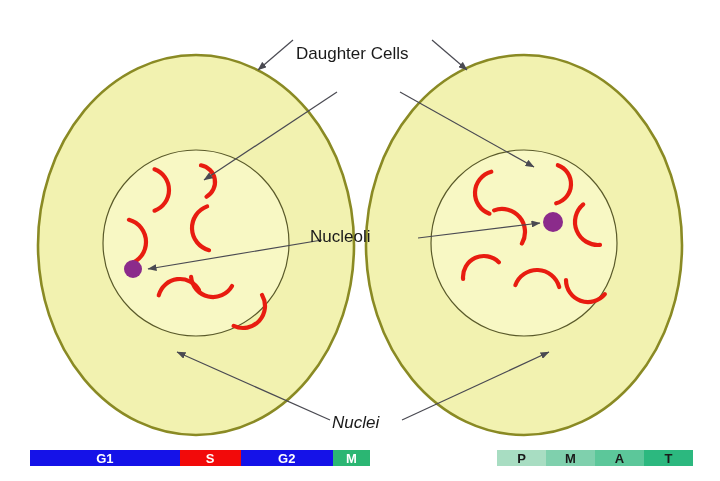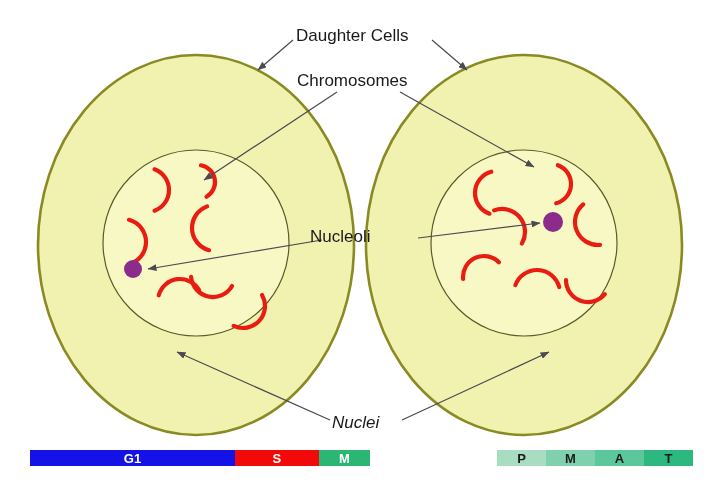--- a/index.html
+++ b/index.html
@@ -31,21 +31,21 @@
     white-space: nowrap;
   }
   #title-cytokinesis {
     left: 15px;
     top: 18px;
     font-size: 19px;
     letter-spacing: 0.2px;
   }
   #label-daughter-cells {
     left: 296px;
-    top: 26px;
+    top: 44px;
     font-size: 17px;
   }
   #label-chromosomes {
     left: 297px;
     top: 71px;
     font-size: 17px;
   }
   #label-nucleoli {
     left: 310px;
     top: 227px;
@@ -134,29 +134,29 @@
       <line x1="418" y1="238" x2="540" y2="223" stroke="#4a4a52" stroke-width="1.2" marker-end="url(#arrowhead)"></line>
 
       <line x1="330" y1="420" x2="177" y2="352" stroke="#4a4a52" stroke-width="1.2" marker-end="url(#arrowhead)"></line>
       <line x1="402" y1="420" x2="549" y2="352" stroke="#4a4a52" stroke-width="1.2" marker-end="url(#arrowhead)"></line>
     </g>
   </svg>
 
 
   <div class="ttl" id="label-daughter-cells">Daughter Cells</div>
 
-  <div class="ttl" id="label-chromosomes">Chromosomes</div>
 
   <div class="ttl" id="label-nucleoli">Nucleoli</div>
 
   <div class="ttl" id="label-nuclei">Nuclei</div>
 
   <div class="bar-track" id="interphase-bar">
       <div class="seg" style="flex: 44 1 0%; background: rgb(21, 18, 232); color: rgb(255, 255, 255);">G1</div>
       <div class="seg" style="flex: 18 1 0%; background: rgb(242, 10, 10); color: rgb(255, 255, 255);">S</div>
+      <div class="seg" style="flex: 27 1 0%; background: rgb(21, 18, 232); color: rgb(255, 255, 255);">G2</div>
       <div class="seg" style="flex: 11 1 0%; background: rgb(43, 182, 115); color: rgb(255, 255, 255);">M</div>
     </div>
 
   <div class="bar-track" id="mitosis-bar">
       <div class="seg" style="flex: 25 1 0%; background: rgb(168, 221, 194); color: rgb(26, 26, 26);">P</div>
       <div class="seg" style="flex: 25 1 0%; background: rgb(127, 208, 173); color: rgb(26, 26, 26);">M</div>
       <div class="seg" style="flex: 25 1 0%; background: rgb(92, 199, 154); color: rgb(26, 26, 26);">A</div>
       <div class="seg" style="flex: 25 1 0%; background: rgb(44, 184, 127); color: rgb(26, 26, 26);">T</div>
     </div>
 

